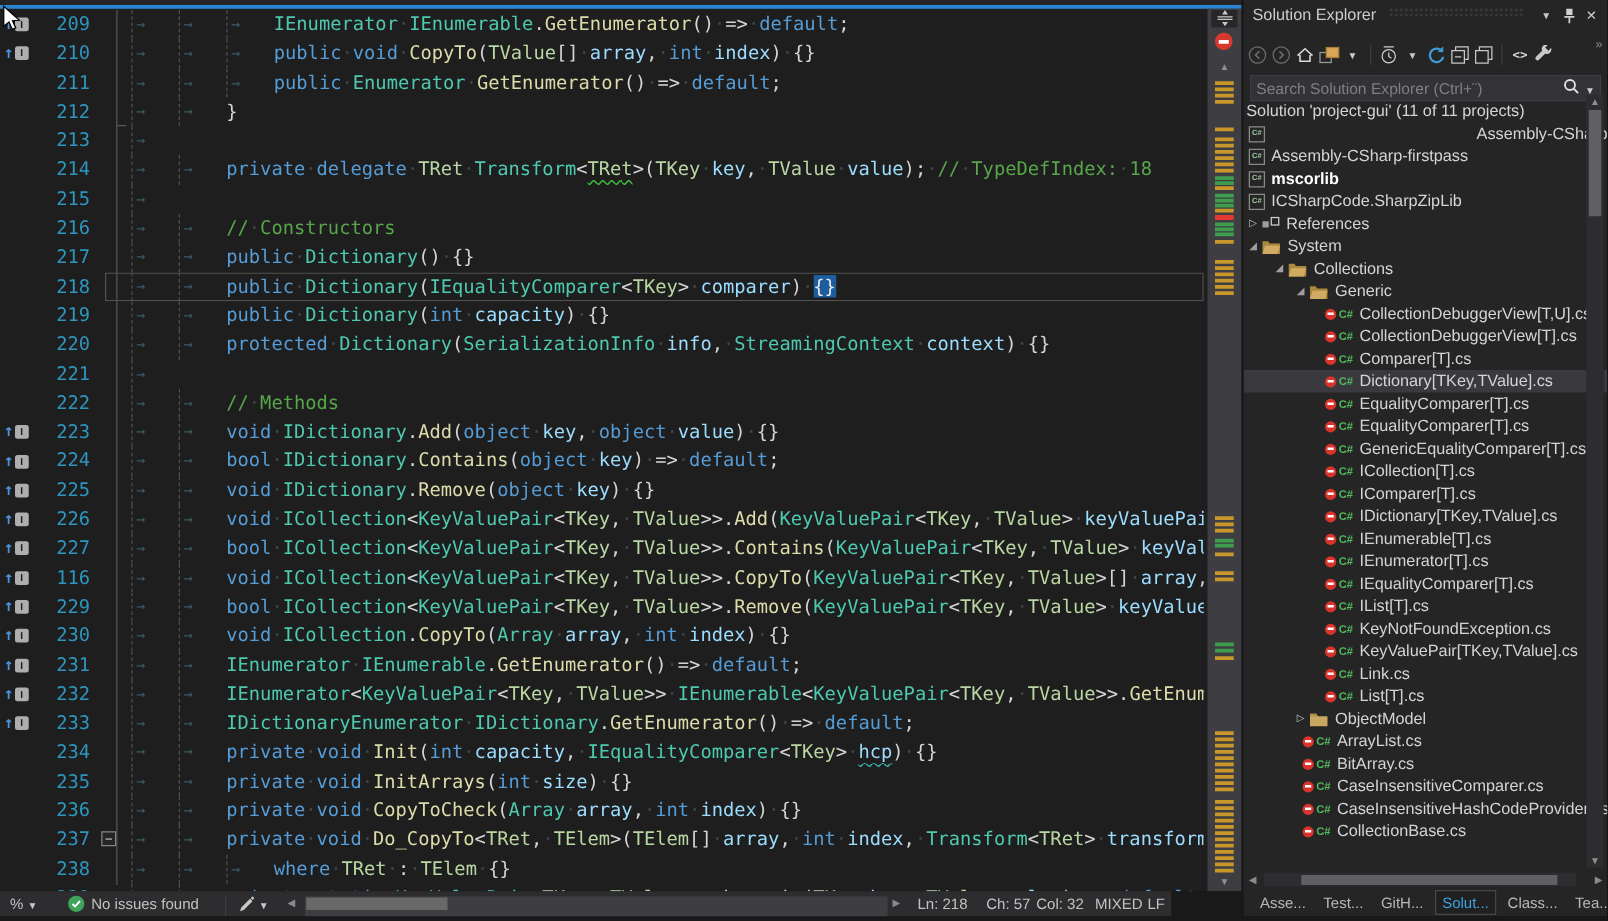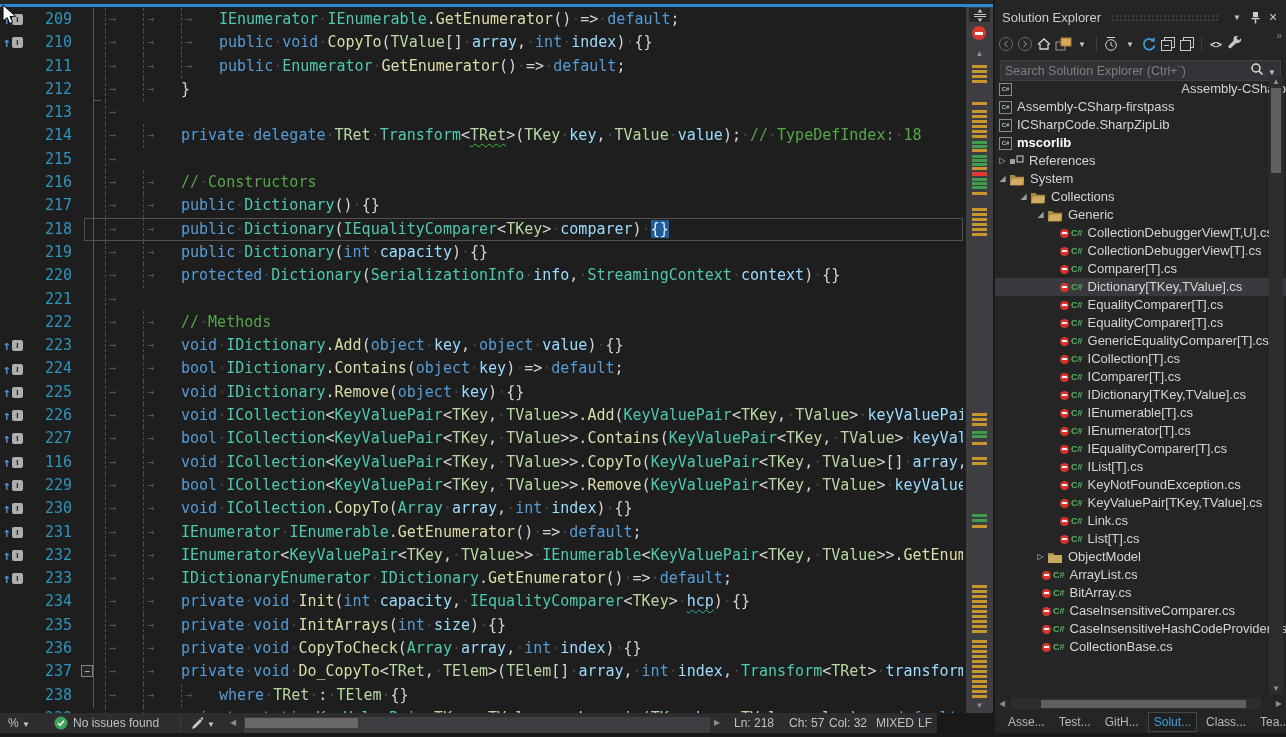--- a/index.html
+++ b/index.html
@@ -42,21 +42,21 @@
   
   #statusbar{position:absolute;left:0;top:713px;width:1286px;height:20px;background:#191919;}
   #sbleft{position:absolute;left:0;top:0;width:937px;height:20px;background:#2d2d30;color:#c2c2c2;font-size:12px;}
   #sbleft > div{position:absolute;top:0;height:20px;line-height:20px;}
   .sbsep{width:1px;height:12px;background:#3e3e42;top:4px !important;}
   #htrack{top:4px !important;height:12px;width:466px;background:#3e3e42;}
   #hthumb{position:absolute;left:1px;top:1px;width:113px;height:10px;background:#686868;}
   .caret{font-size:8px;color:#c8c8c8;}
   
   #panel{position:absolute;left:995px;top:0;width:291px;height:733px;background:#252526;color:#d4d4d4;}
-  #ptitle{height:26px;display:flex;align-items:center;padding:4px 4px 0 7px;font-size:13px;color:#cccccc;}
+  #ptitle{height:26px;display:flex;padding:4px 4px 0 7px;font-size:13px;color:#cccccc;}
   #pgrip{flex:1;height:8px;margin:2px 8px 0 10px;
          background-image:radial-gradient(#3f3f42 1px, transparent 1px);background-size:4px 4px;}
   .tbtn{width:18px;height:16px;display:inline-flex;align-items:center;justify-content:center;flex:none;}
   #ptoolbar{height:28px;display:flex;align-items:center;padding:0 2px;gap:1px;}
   .tsep{width:1px;height:16px;background:#3e3e42;margin:0 4px;}
   #overflow{position:absolute;right:4px;top:30px;color:#8a8a8a;font-size:10px;}
   #psearch{margin:2px 5px 0 5px;height:19px;background:#333337;border:1px solid #3e3e42;
            display:flex;align-items:center;font-size:12.5px;color:#7f7f7f;padding:0 4px;}
   #psearch .ph{flex:1;overflow:hidden;white-space:nowrap;}
   #ptree{position:absolute;left:0;top:80px;width:291px;height:614px;overflow:hidden;font-size:13px;}
@@ -531,43 +531,46 @@
       <span>
         <svg width="14" height="14">
             <circle cx="6" cy="6" r="4" fill="none" stroke="#e0e0e0" stroke-width="1.5"></circle>
             <path d="M9 9l3.5 3.5" stroke="#e0e0e0" stroke-width="1.5"></path>
           </svg>
       </span>
       <span style="margin-left:4px"><span class="caret">▼</span></span>
     </div>
 
     <div id="ptree">
+        <div class="titem" style="padding-left: 2px;">
+          <span class="tlabel">Solution 'project-gui' (11 of 11 projects)</span>
+        </div>
         <div class="titem" style="padding-left: 4px; justify-content: space-between;">
           <span class="ic">
             <span class="ic-proj">C#</span>
           </span>
           <span class="tlabel">Assembly-CSharp</span>
         </div>
         <div class="titem" style="padding-left: 4px;">
           <span class="ic">
             <span class="ic-proj">C#</span>
           </span>
           <span class="tlabel">Assembly-CSharp-firstpass</span>
         </div>
+        <div class="titem bold" style="padding-left: 4px;">
+          <span class="ic">
+            <span class="ic-proj">C#</span>
+          </span>
+          <span class="tlabel">mscorlib</span>
+        </div>
         <div class="titem" style="padding-left: 4px;">
           <span class="ic">
             <span class="ic-proj">C#</span>
           </span>
           <span class="tlabel">ICSharpCode.SharpZipLib</span>
-        </div>
-        <div class="titem bold" style="padding-left: 4px;">
-          <span class="ic">
-            <span class="ic-proj">C#</span>
-          </span>
-          <span class="tlabel">mscorlib</span>
         </div>
         <div class="titem" style="padding-left: 1px;">
           <span class="ar ar-closed">▷</span>
           <span class="ic">
             <svg width="15" height="12">
               <rect x="1" y="4" width="5" height="5" fill="#9e9e9e"></rect>
               <rect x="8" y="1" width="6" height="6" fill="none" stroke="#d0d0d0"></rect>
             </svg>
           </span>
           <span class="tlabel">References</span>

